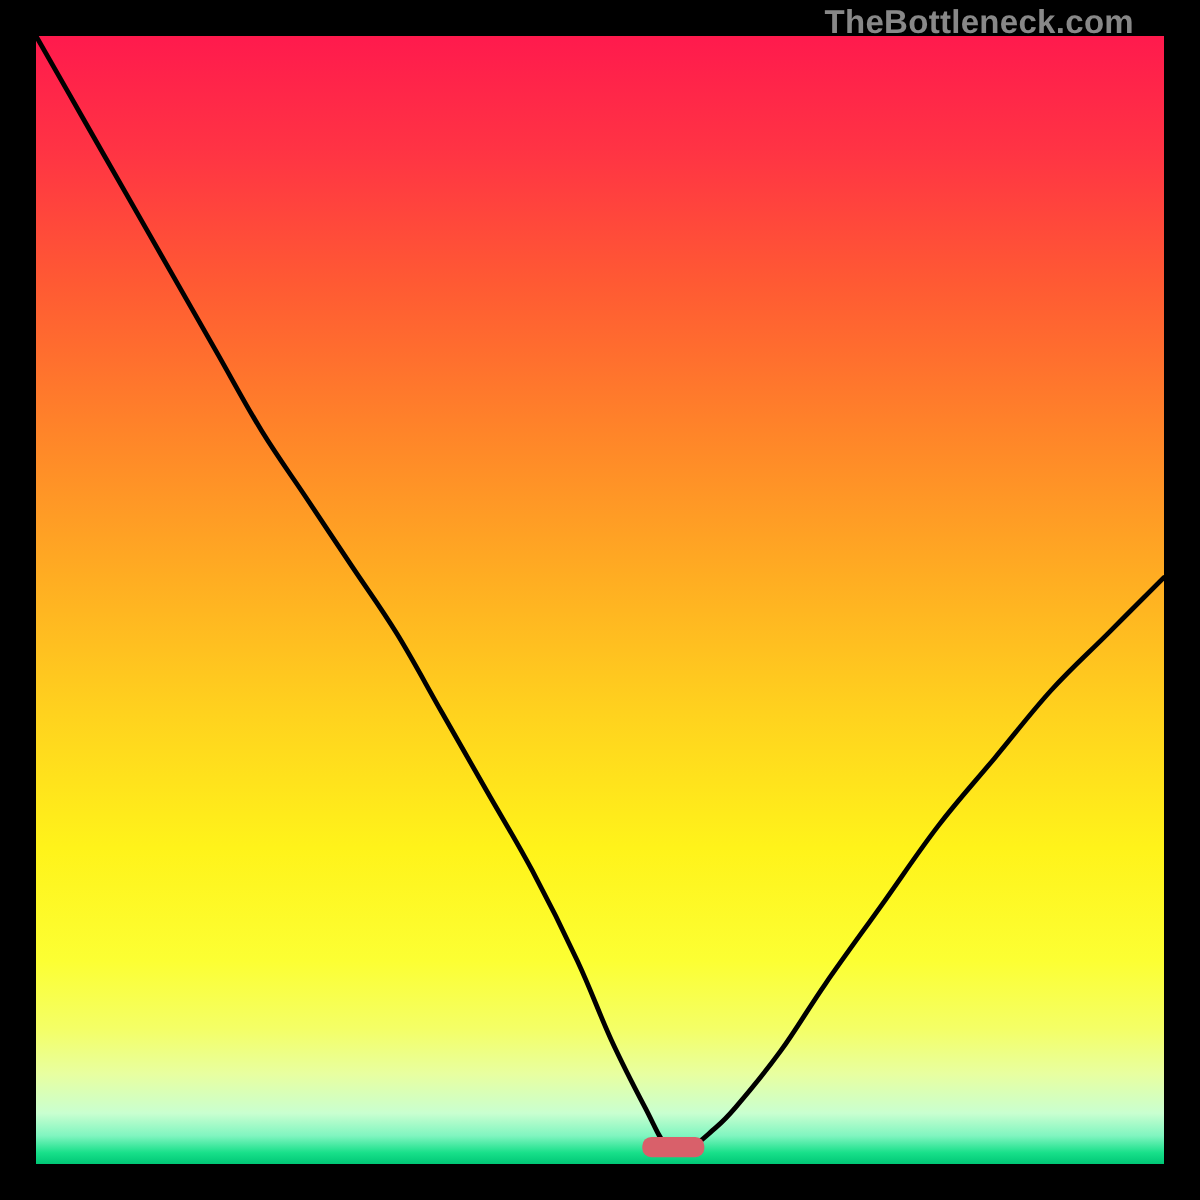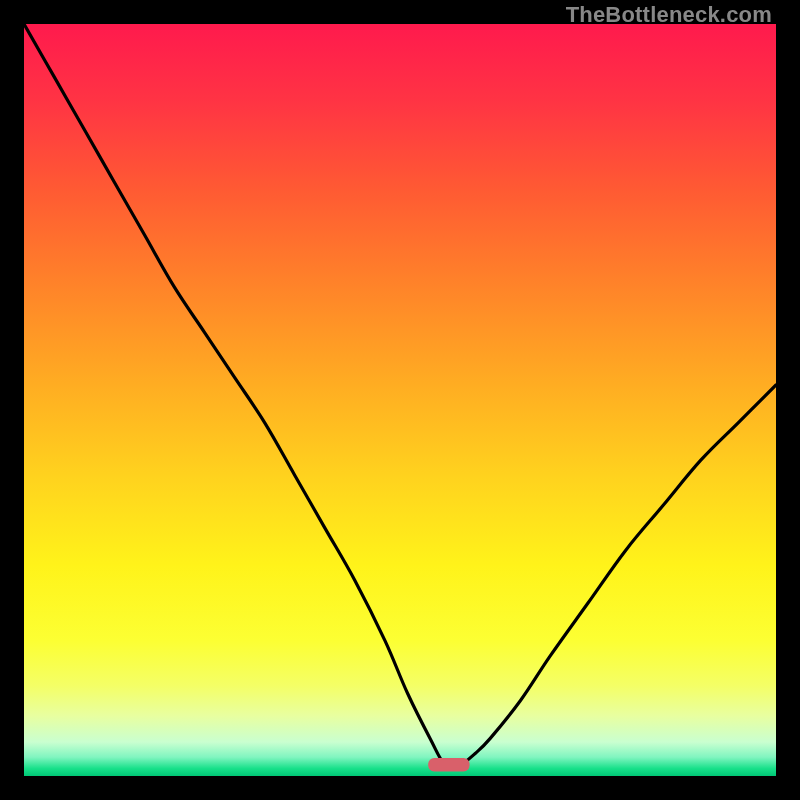--- a/index.html
+++ b/index.html
@@ -21,21 +21,21 @@
   .plot-area {
     position: absolute;
     left: 0;
     top: 0;
     width: 752px;
     height: 752px;
   }
   .watermark {
     position: absolute;
     top: 2px;
-    right: 28px;
+    right: 44px;
     color: #888;
     font-family: Arial, Helvetica, sans-serif;
     font-size: 22px;
     font-weight: 600;
     letter-spacing: 0.2px;
     user-select: none;
   }
   svg { display:block; }
 </style>
 </head>

